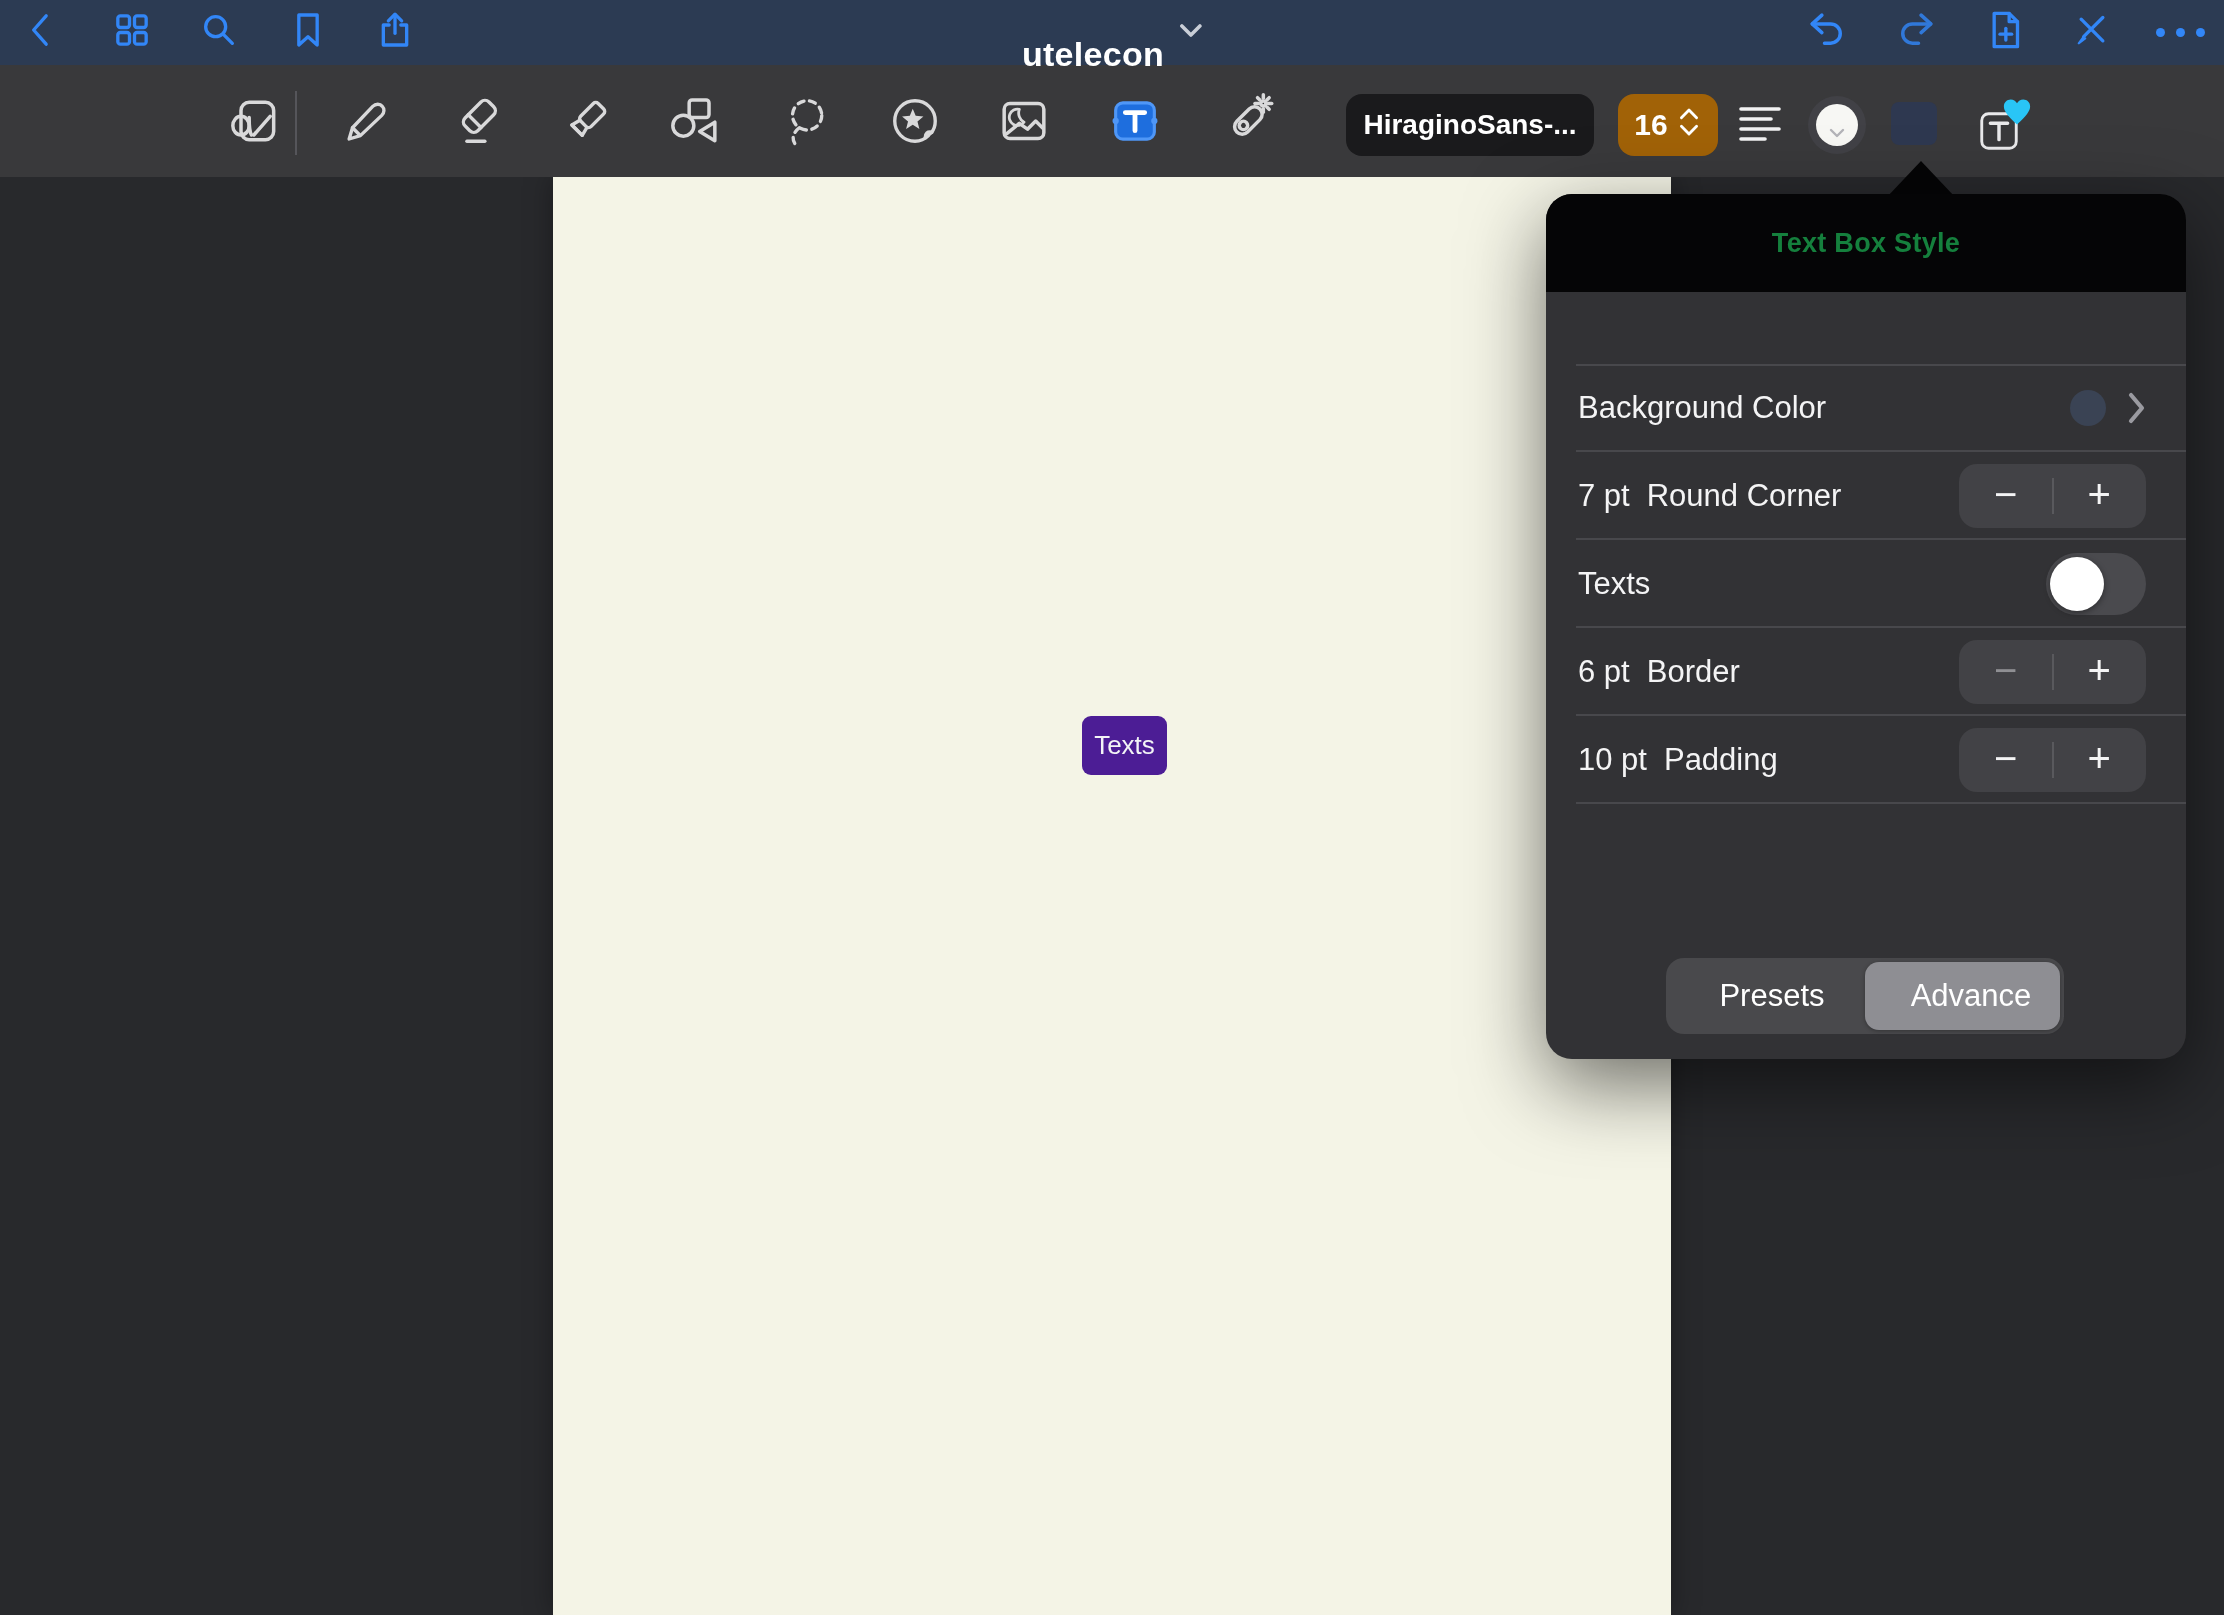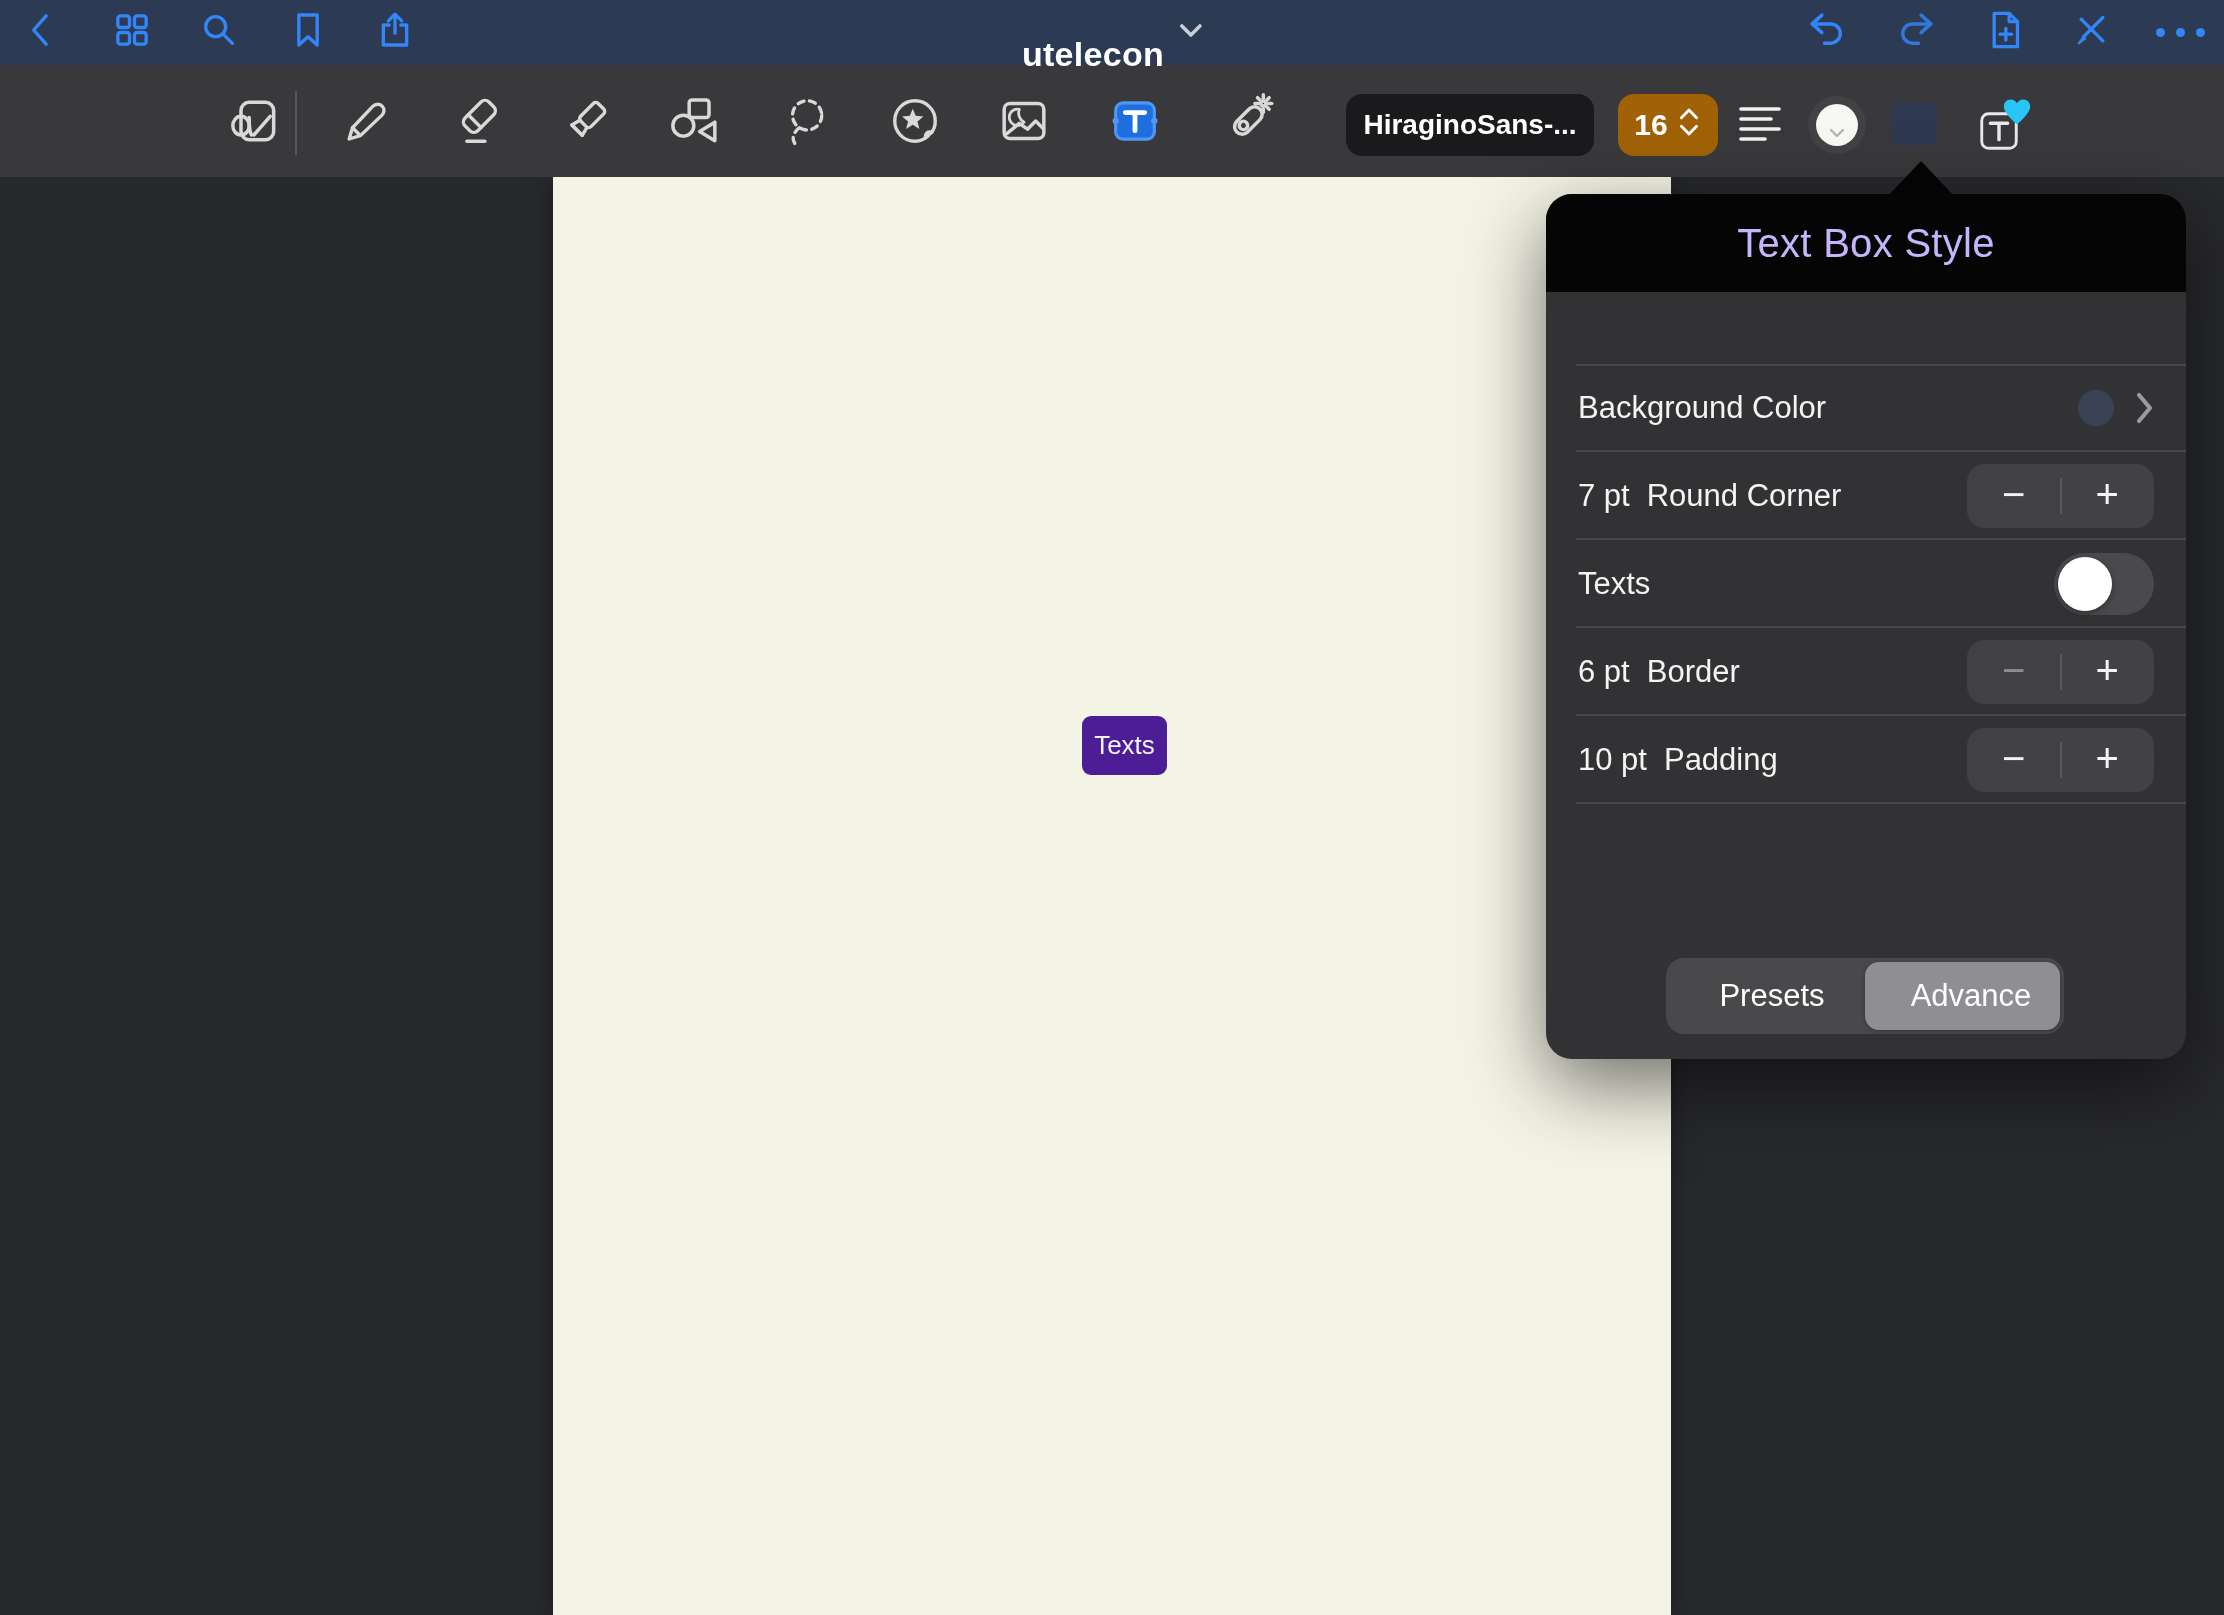--- a/index.html
+++ b/index.html
@@ -48,23 +48,23 @@
   .textsbox { position:absolute; left:1082px; top:716px; width:85px; height:59px; background:#4c1d95; border-radius:9px;
               display:flex; align-items:center; justify-content:center; color:#f3f4f6; font-size:26px; }
 
   
   .tail { position:absolute; left:1887px; top:161px; width:0; height:0; z-index:9;
           border-left:34px solid transparent; border-right:34px solid transparent; border-bottom:36px solid #050506; }
   .panel { position:absolute; left:1546px; top:194px; width:640px; height:865px; background:#323235; border-radius:26px;
            box-shadow:0 26px 80px rgba(0,0,0,.55); z-index:10; overflow:hidden; }
   .panel-hd { position:absolute; left:0; top:0; width:100%; height:98px; background:#050506;
               display:flex; align-items:center; justify-content:center; }
-  .panel-hd .t { color:#c4b5fd; font-size:40px; font-weight:400; letter-spacing:.3px; }
+  .panel-hd .t { color:#15803d; font-size:27px; font-weight:700; letter-spacing:.3px; }
   .rows { position:absolute; left:0; top:170px; width:100%; }
-  .prow { position:relative; height:88px; display:flex; align-items:center; padding:0 32px 0 32px; }
+  .prow { position:relative; height:88px; display:flex; align-items:center; padding:0 40px 0 32px; }
   .prow .sep { position:absolute; left:30px; right:0; bottom:0; height:2px; background:#48484c; }
   .rows .septop { position:absolute; left:30px; right:0; top:0; height:2px; background:#48484c; }
   .plabel { color:#f4f4f5; font-size:31px; }
   .pval { color:#f4f4f5; font-size:31px; margin-right:17px; }
   .spacer { flex:1; }
   .chev svg { stroke:#9a9aa0; fill:none; stroke-width:4.2; stroke-linecap:round; stroke-linejoin:round; display:block; }
   .swatch { width:36px; height:36px; border-radius:50%; background:#3a4354; margin-right:22px; }
   .stepper { width:187px; height:64px; background:#424246; border-radius:18px; display:flex; position:relative; }
   .stepper .half { width:50%; display:flex; align-items:center; justify-content:center;
                    color:#f4f4f5; font-size:40px; font-weight:400; line-height:1; padding-bottom:4px; }

